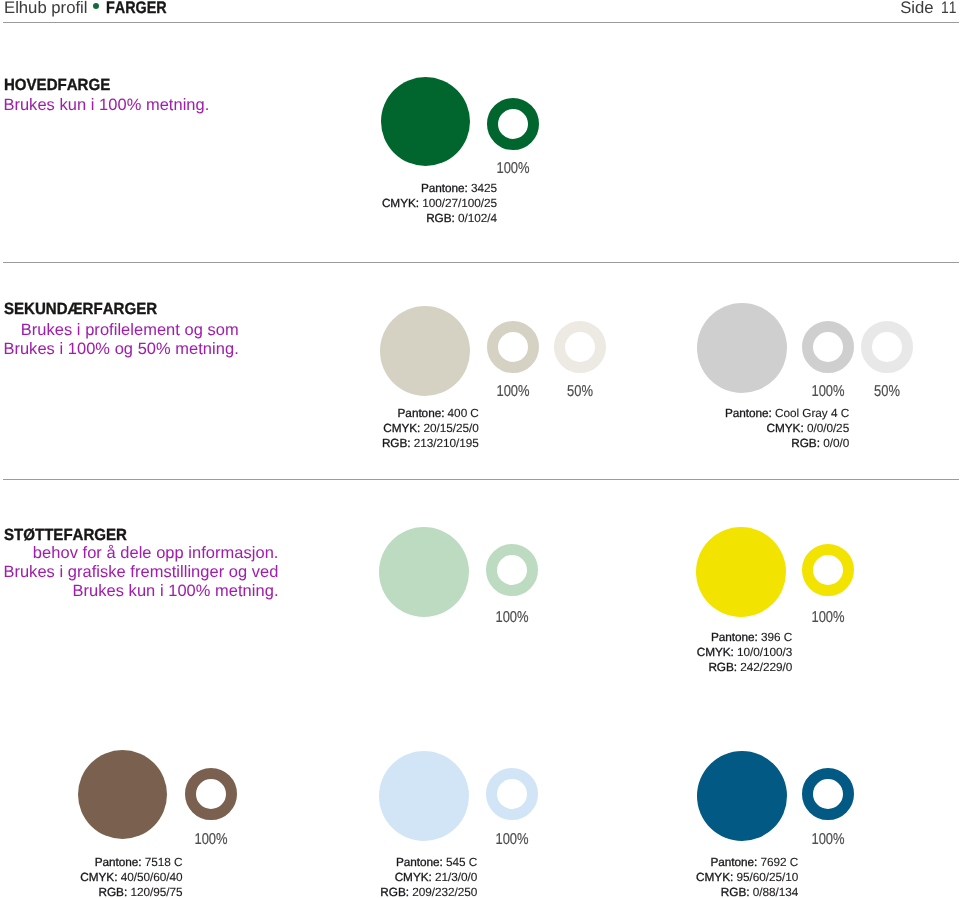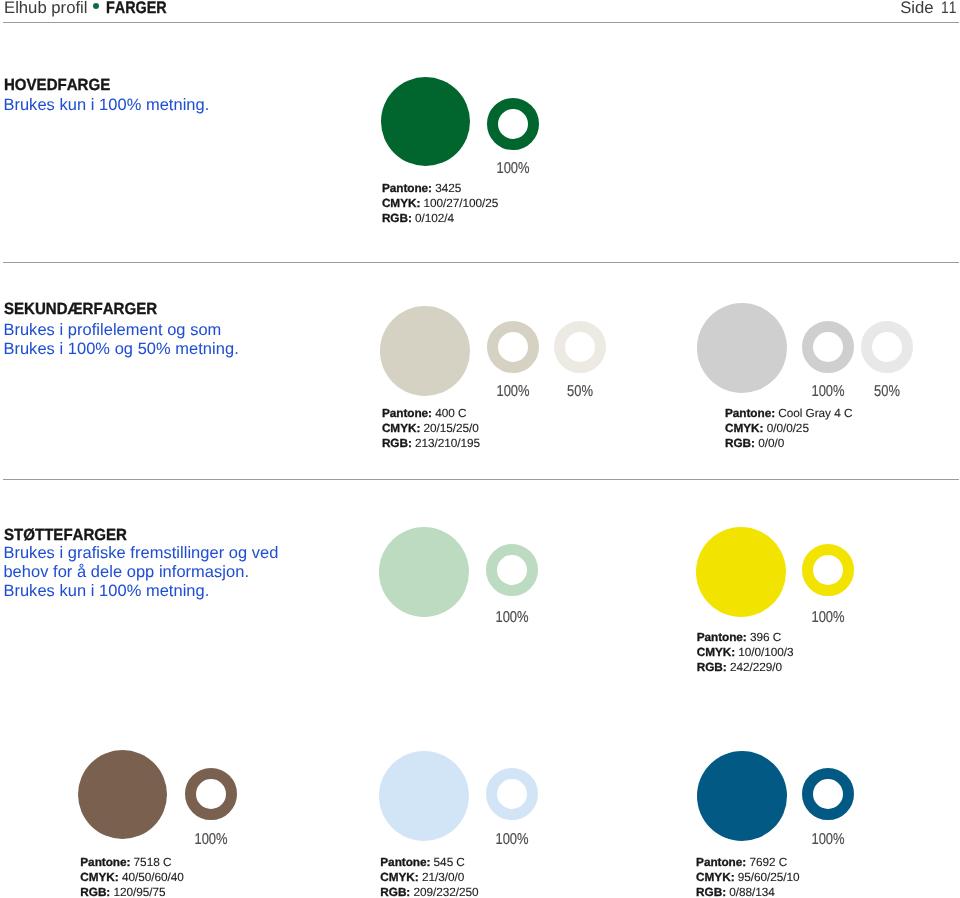--- a/index.html
+++ b/index.html
@@ -1,45 +1,45 @@
 <!DOCTYPE html>
 <html><head>
 <meta charset="utf-8">
 <title>Elhub profil - FARGER</title>
 <style>
 html,body{margin:0;padding:0;background:#ffffff;}
 body{width:960px;height:898px;font-family:"Liberation Sans",sans-serif;color:#231f20;
      -webkit-font-smoothing:antialiased;text-rendering:geometricPrecision;
      font-kerning:none;}
 .page{position:relative;width:960px;height:898px;overflow:hidden;background:#ffffff;
-      transform:translateZ(0);}
+      transform:translateZ(0);text-align:right;}
 
 .hdr-title{position:absolute;left:4px;top:-1.2px;font-size:16.7px;line-height:18px;color:#3c3c3b;white-space:nowrap;transform:translateZ(0);
            -webkit-text-stroke:0.03px #3c3c3b;}
 .hdr-title .bold{font-weight:bold;color:#181716;display:inline-block;transform:scaleX(0.862) translateZ(0);transform-origin:left center;-webkit-text-stroke:0.3px #181716;}
 .bullet{display:inline-block;width:6px;height:6px;border-radius:50%;background:#136b3d;
         vertical-align:middle;margin:0 6.3px 0 5.8px;position:relative;top:-2.5px;}
 .hdr-page{position:absolute;top:-1.2px;left:900.2px;font-size:16.7px;line-height:18px;color:#3c3c3b;white-space:nowrap;transform:translateZ(0);
           -webkit-text-stroke:0.03px #3c3c3b;}
 .hdr-page .num{margin-left:7.2px;display:inline-block;transform:scaleX(0.83) translateZ(0);transform-origin:left center;}
 .rule{position:absolute;left:3px;width:956px;height:1px;background:#9b9b9b;}
 
 .sec-head{position:absolute;font-size:16.2px;line-height:16.2px;font-weight:bold;color:#181716;
           white-space:nowrap;transform:scaleX(0.93) translateZ(0);transform-origin:left top;
           -webkit-text-stroke:0.35px #181716;}
-.sec-desc{position:absolute;font-size:16.45px;line-height:19px;color:#1d4ed8;white-space:nowrap;transform:translateZ(0);
+.sec-desc{position:absolute;font-size:16.45px;line-height:19px;color:#a21caf;white-space:nowrap;transform:translateZ(0);
           -webkit-text-stroke:0.03px #44433f;letter-spacing:0.05px;}
 
 .dot{position:absolute;border-radius:50%;}
 .ring{position:absolute;border-radius:50%;box-sizing:border-box;}
 .pct{position:absolute;font-size:15.8px;line-height:15.8px;color:#4f4e4d;white-space:nowrap;
      transform-origin:center top;-webkit-text-stroke:0.18px #4f4e4d;}
 .specs{position:absolute;font-size:11.8px;line-height:15px;color:#201d1e;white-space:nowrap;letter-spacing:-0.05px;transform:translateZ(0);
        -webkit-text-stroke:0.12px #201d1e;}
-.specs b{font-weight:bold;-webkit-text-stroke:0.3px #17161a;color:#17161a;}
+.specs b{font-weight:normal;-webkit-text-stroke:0.3px #17161a;color:#17161a;}
 </style>
 </head>
 <body>
 
 <div class="page">
 
   <div class="hdr-title"><span>Elhub profil</span><span class="bullet"></span><span class="bold">FARGER</span></div>
   <div class="hdr-page"><span>Side</span><span class="num">11</span></div>
   <div class="rule" style="top:22.4px;"></div>
   <div class="rule" style="top:261.7px;"></div>
@@ -79,22 +79,22 @@
   <div class="ring" style="left:861.2px;top:321px;width:52px;height:52px;border:11.4px solid #e8e8e9;"></div>
   <div class="pct" style="left:887.2px;top:384.4px;transform:translateX(-50%) scaleX(0.82) translateZ(0);">50%</div>
   <div class="specs" style="left:725px;top:406.3px;">
     <div><b>Pantone:</b> <span>Cool Gray 4 C</span></div>
     <div><b>CMYK:</b> <span>0/0/0/25</span></div>
     <div><b>RGB:</b> <span>0/0/0</span></div>
   </div>
 
   <div class="sec-head" style="left:3.5px;top:527.4px;">STØTTEFARGER</div>
   <div class="sec-desc" style="left:3.4px;top:544.3px;">
+    <div>behov for å dele opp informasjon.</div>
     <div>Brukes i grafiske fremstillinger og ved</div>
-    <div>behov for å dele opp informasjon.</div>
     <div>Brukes kun i 100% metning.</div>
   </div>
   <div class="dot" style="left:378.7px;top:526.7px;width:90px;height:90px;background:#bddbc0;"></div>
   <div class="ring" style="left:485.6px;top:543.8px;width:52px;height:52px;border:11.4px solid #bddbc0;"></div>
   <div class="pct" style="left:511.6px;top:610.4px;transform:translateX(-50%) scaleX(0.82) translateZ(0);">100%</div>
   <div class="dot" style="left:696px;top:526.7px;width:90px;height:90px;background:#f2e300;"></div>
   <div class="ring" style="left:802px;top:543.8px;width:52px;height:52px;border:11.4px solid #f2e300;"></div>
   <div class="pct" style="left:828px;top:610.4px;transform:translateX(-50%) scaleX(0.82) translateZ(0);">100%</div>
   <div class="specs" style="left:696.7px;top:630.2px;">
     <div><b>Pantone:</b> <span>396 C</span></div>

